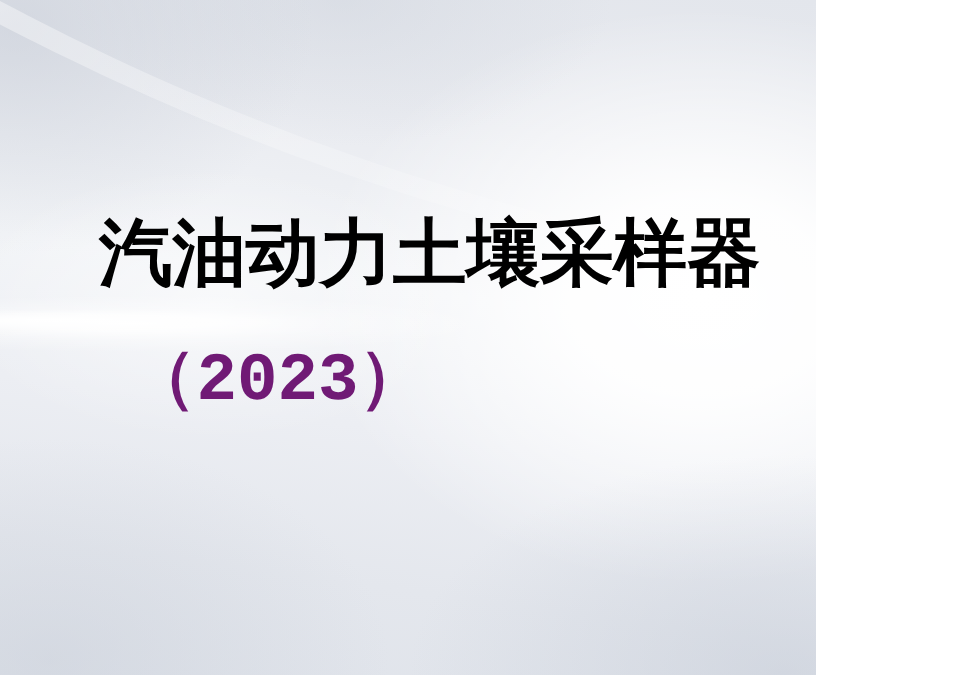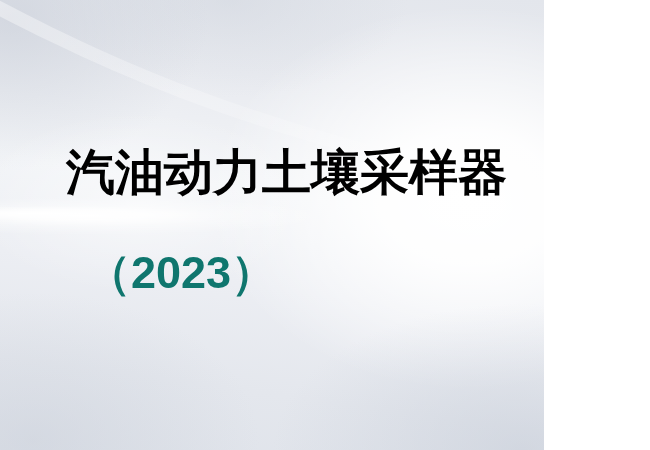--- a/index.html
+++ b/index.html
@@ -6,21 +6,21 @@
   html, body {
     margin: 0;
     padding: 0;
     background: #ffffff;
   }
   #slide {
     position: relative;
     width: 544px;
     height: 450px;
     overflow: hidden;
-    font-family: Liberation Sans, sans-serif;
+    font-family: Liberation Mono, monospace;
     background: #eceef2;
     user-select: none;
     text-align: center;
   }
 
   
   .bg-layer {
     position: absolute;
     inset: 0;
     pointer-events: none;
@@ -97,24 +97,23 @@
     letter-spacing: 0px;
     white-space: nowrap;
   }
   .subline {
     position: absolute;
     left: 86px;
     top: 232px;
     font-size: 45px;
     line-height: 1.0;
     font-weight: 700;
-    color: #0f766e;
+    color: #701a75;
     letter-spacing: 0px;
     white-space: nowrap;
-    margin-top: 18px;
   }
 </style>
 </head>
 <body>
 
 <div id="slide">
 
   <div class="bg-layer bg-base"></div>
 
   <div class="bg-layer bg-vignette"></div>

